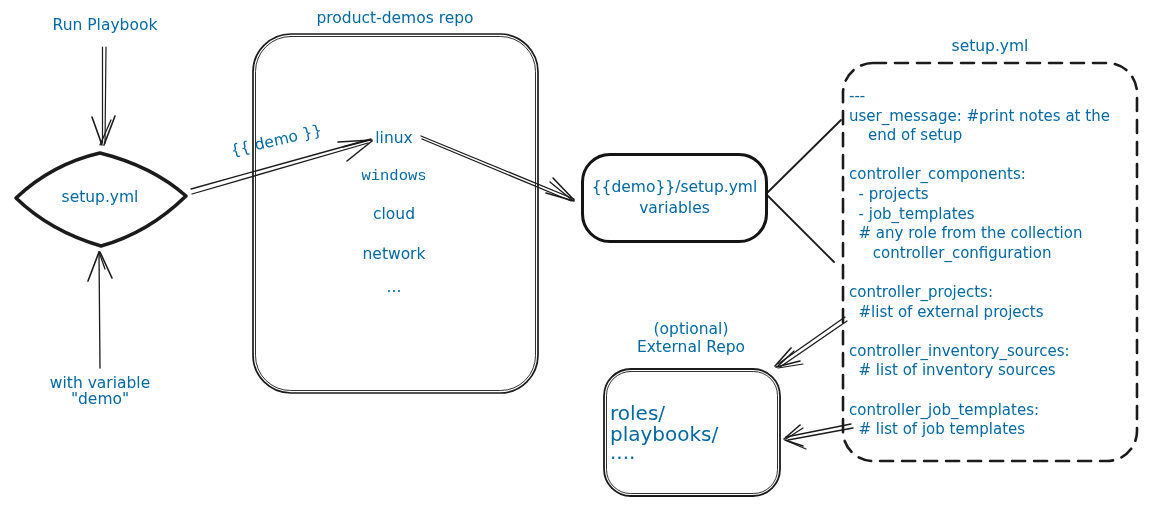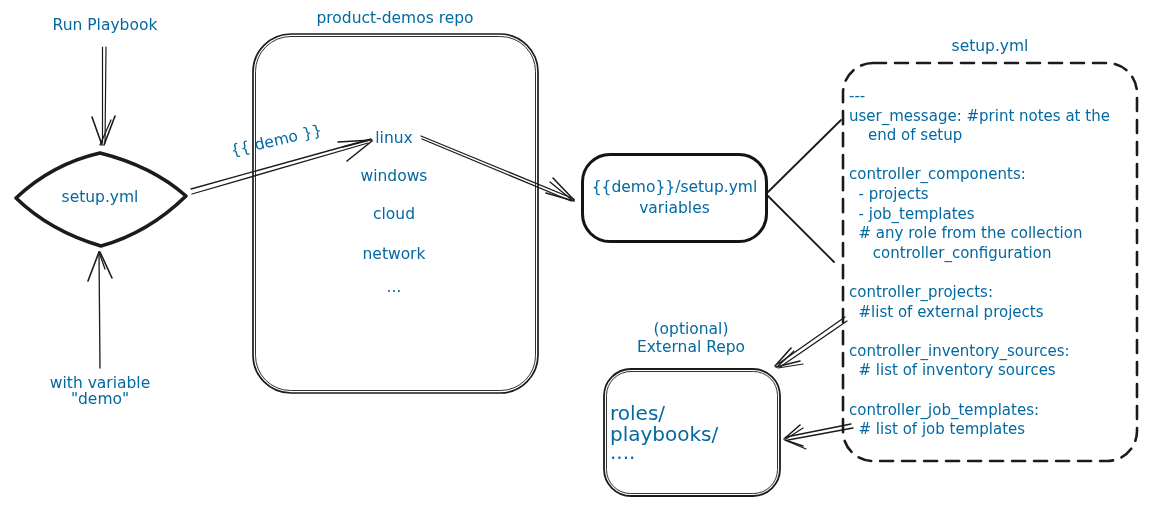--- a/index.html
+++ b/index.html
@@ -107,21 +107,21 @@
   </svg>
 
   <div class="lbl ctr run-lbl">Run Playbook</div>
   <div class="lbl ctr diamond-lbl">setup.yml</div>
   <div class="lbl ctr withvar-1">with variable</div>
   <div class="lbl ctr withvar-2">"demo"</div>
   <div class="lbl demo-lbl">{{ demo }}</div>
 
   <div class="lbl ctr repo-title">product-demos repo</div>
   <div class="repo-item" style="top:129px;">linux</div>
-  <div class="repo-item" style="top:167px;">windows</div>
+  <div class="repo-item" style="top:167px;font-family:Liberation Mono, monospace;">windows</div>
   <div class="repo-item" style="top:205px;">cloud</div>
   <div class="repo-item" style="top:245px;">network</div>
   <div class="repo-item" style="top:278px;">...</div>
 
   <div class="vars-box">
     <div>{{demo}}/setup.yml</div>
     <div>variables</div>
   </div>
 
   <div class="lbl ctr setup-title">setup.yml</div>

